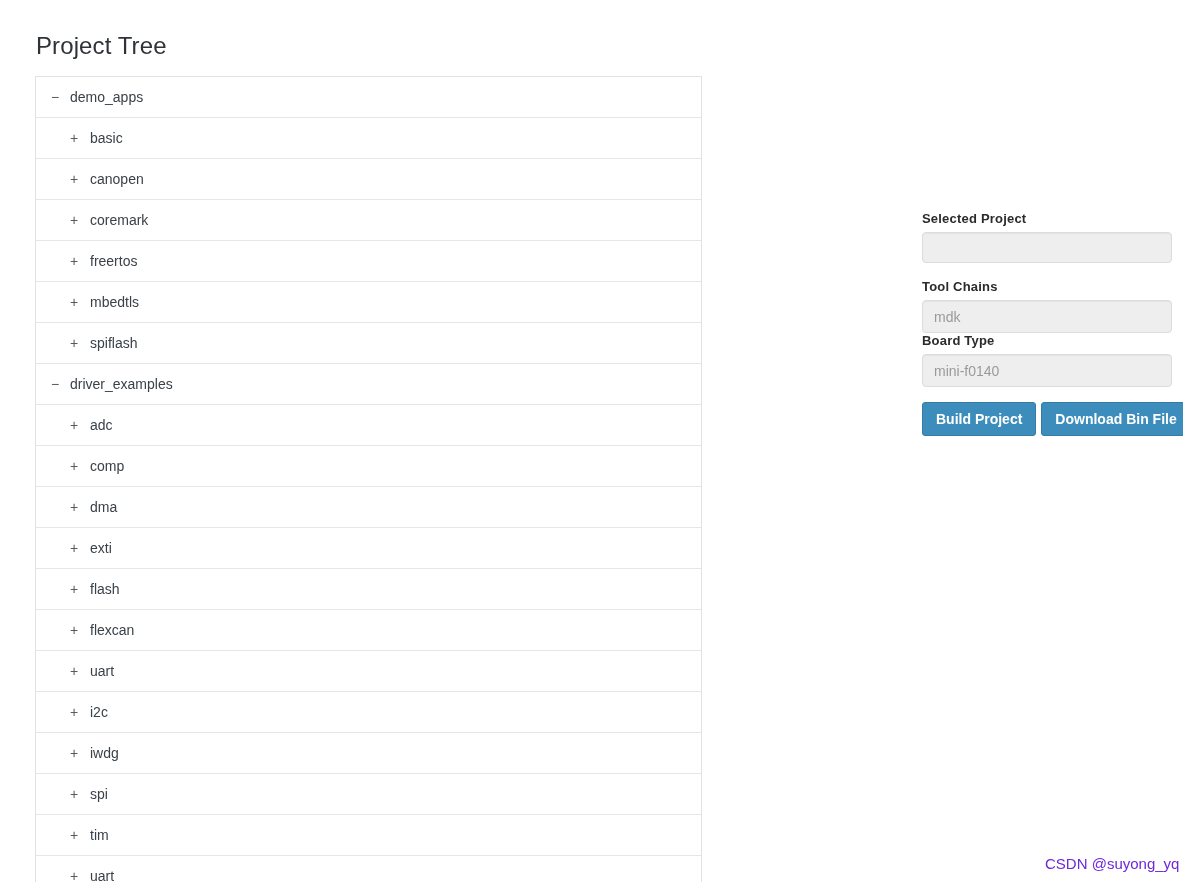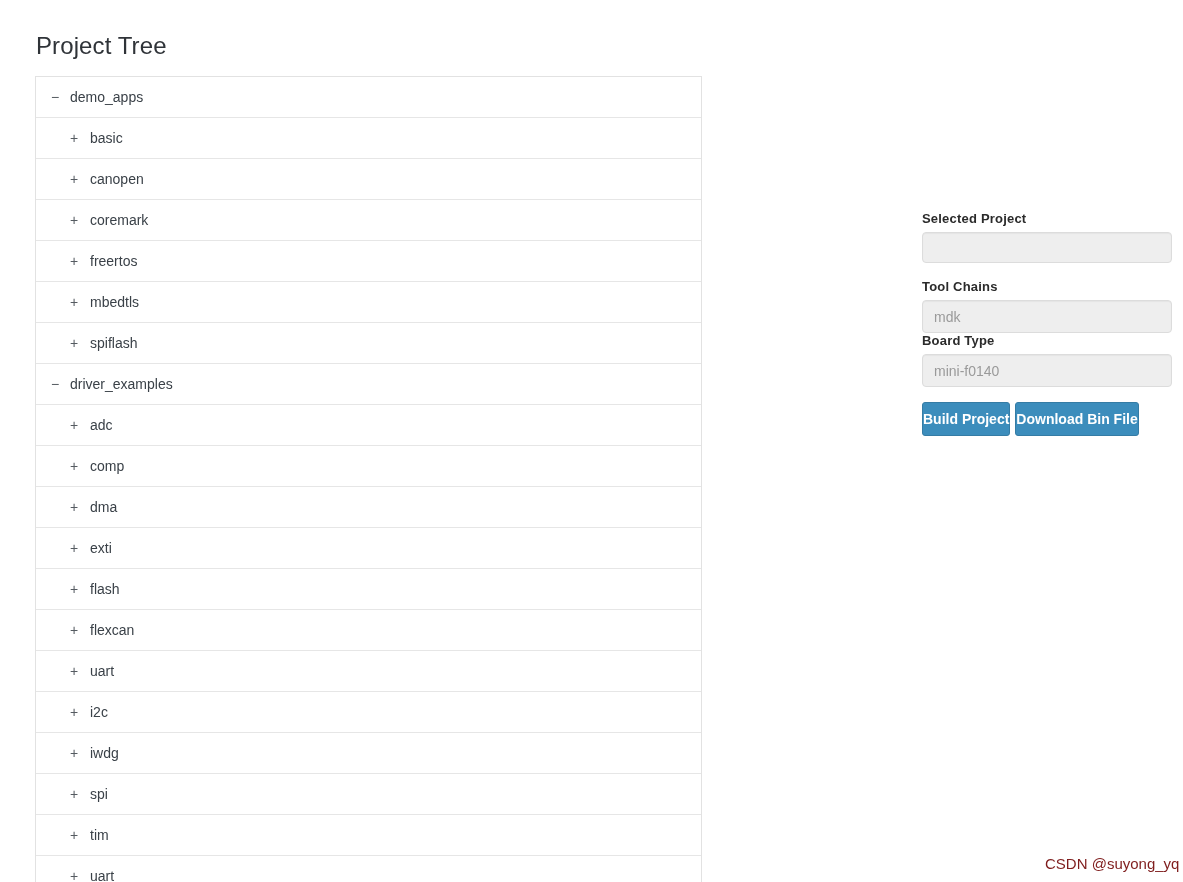--- a/index.html
+++ b/index.html
@@ -132,33 +132,33 @@
   }
   .btn {
     display: inline-block;
     font-family: "Liberation Sans", sans-serif;
     font-size: 14px;
     font-weight: bold;
     color: #ffffff;
     background-color: #3c8dbc;
     border: 1px solid #357ca5;
     border-radius: 3px;
-    padding: 8px 0;
+    padding: 8px 13px;
     line-height: 16px;
     cursor: pointer;
     white-space: nowrap;
   }
 
   
   #watermark {
     position: absolute;
     left: 1045px;
     top: 855px;
     font-size: 15px;
-    color: #7f1d1d;
+    color: #6d28d9;
     white-space: nowrap;
     user-select: none;
   }
 </style>
 </head>
 <body>
 
 <div id="page">
 
   <h1 id="page-title">Project Tree</h1>

